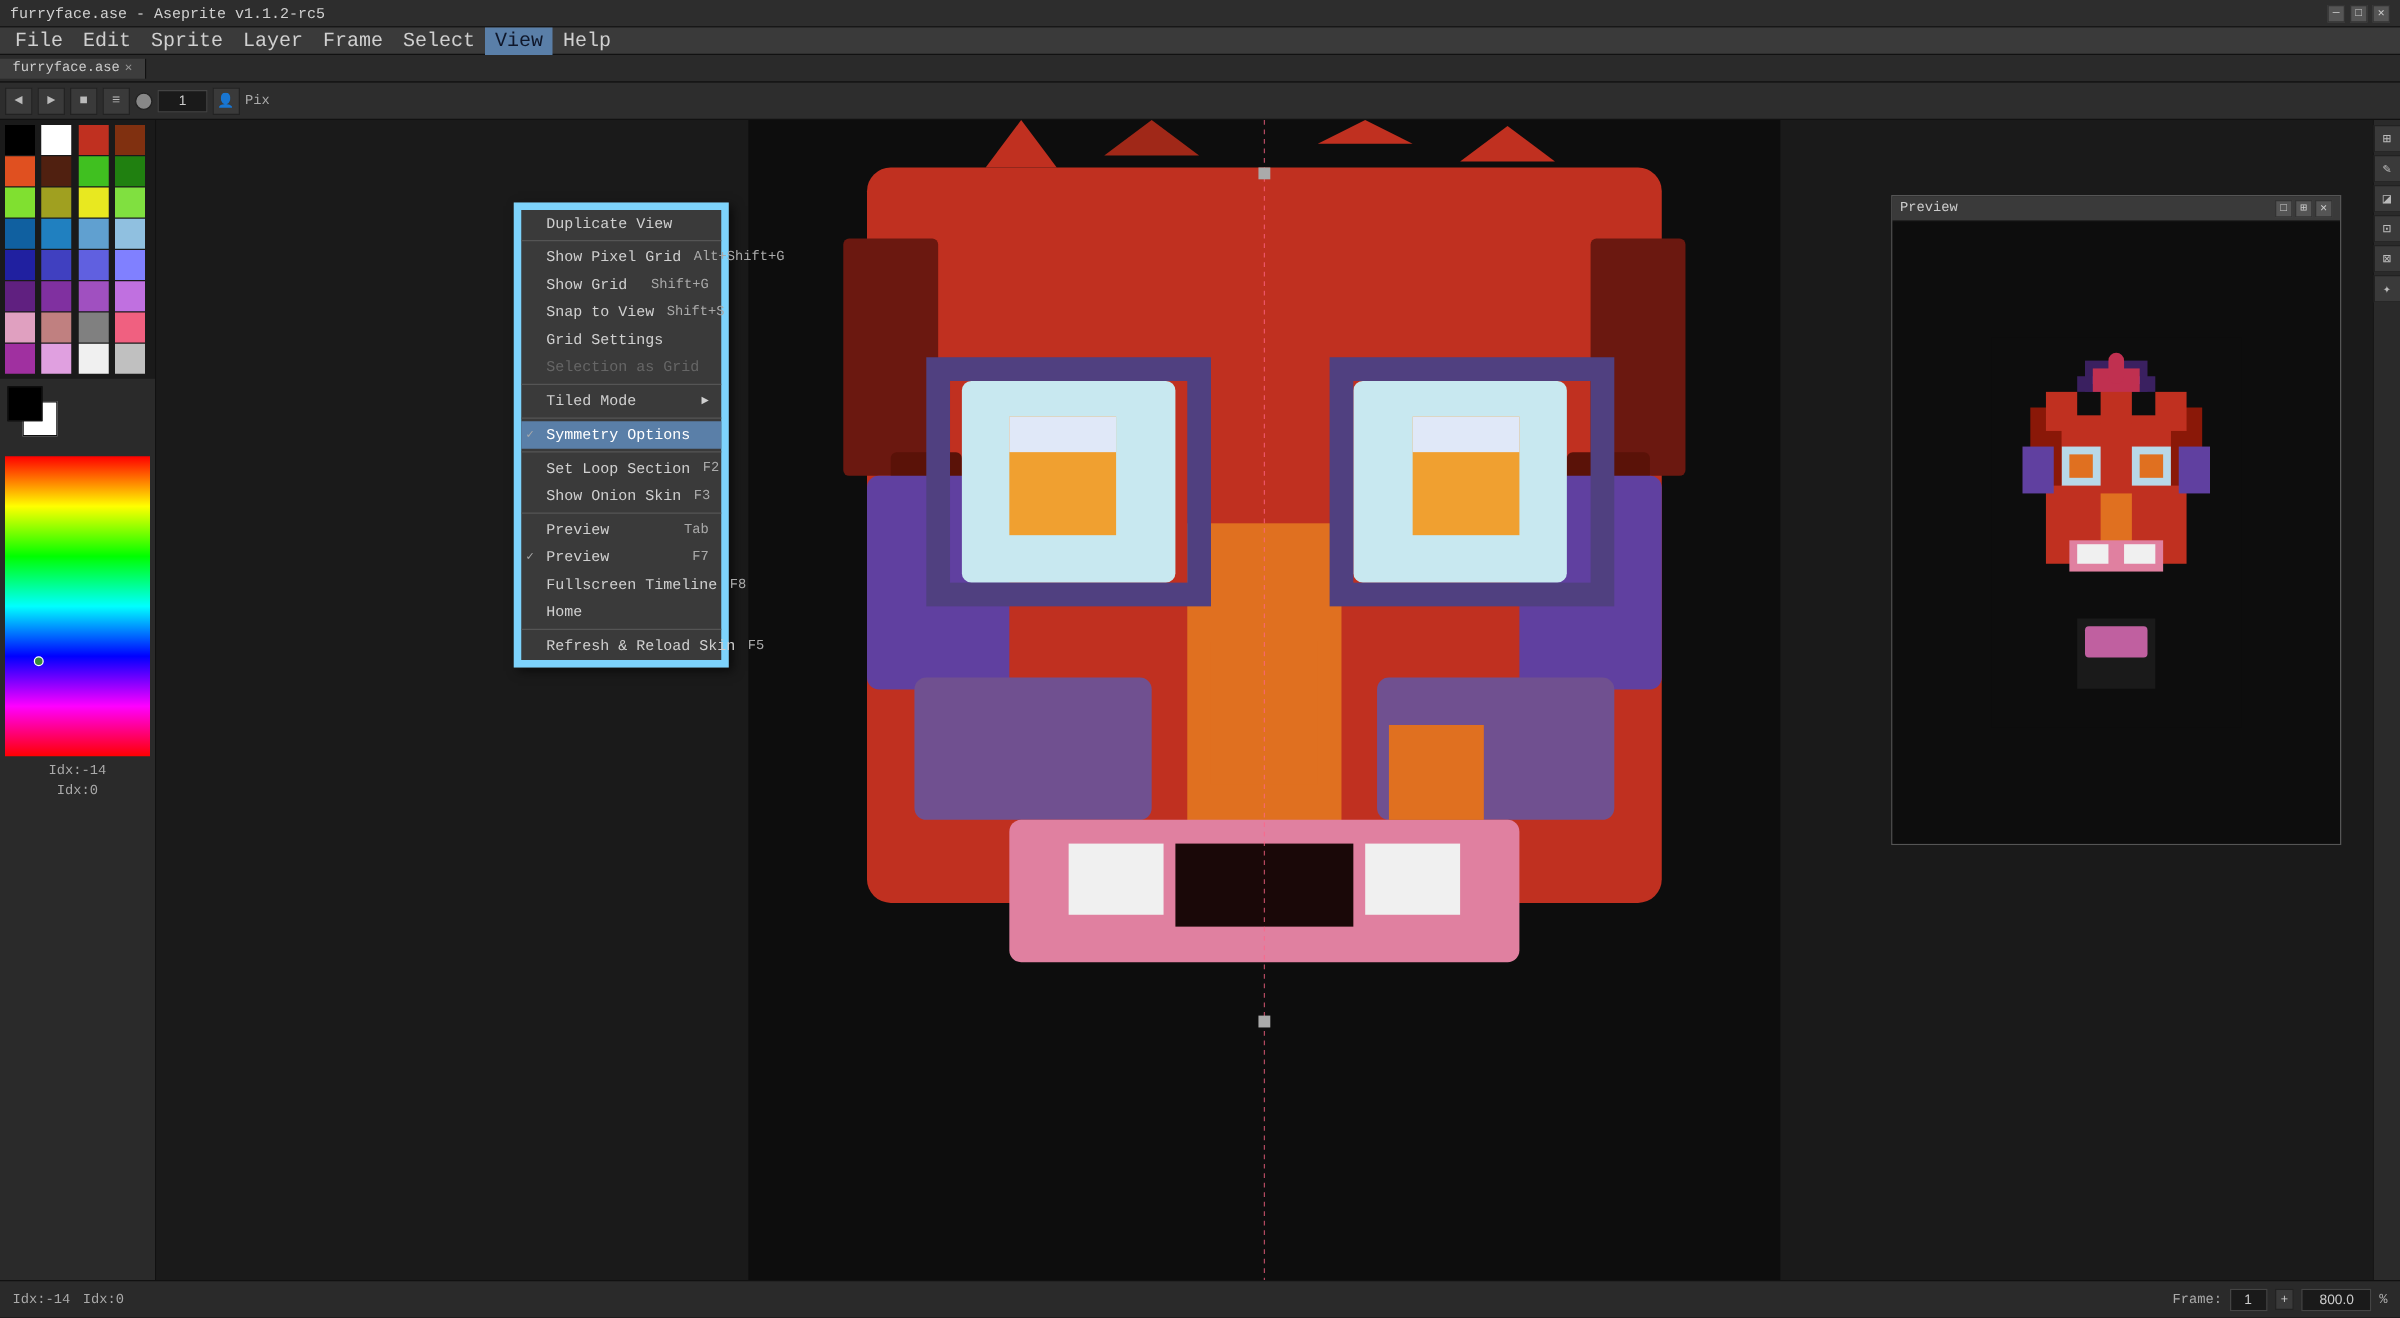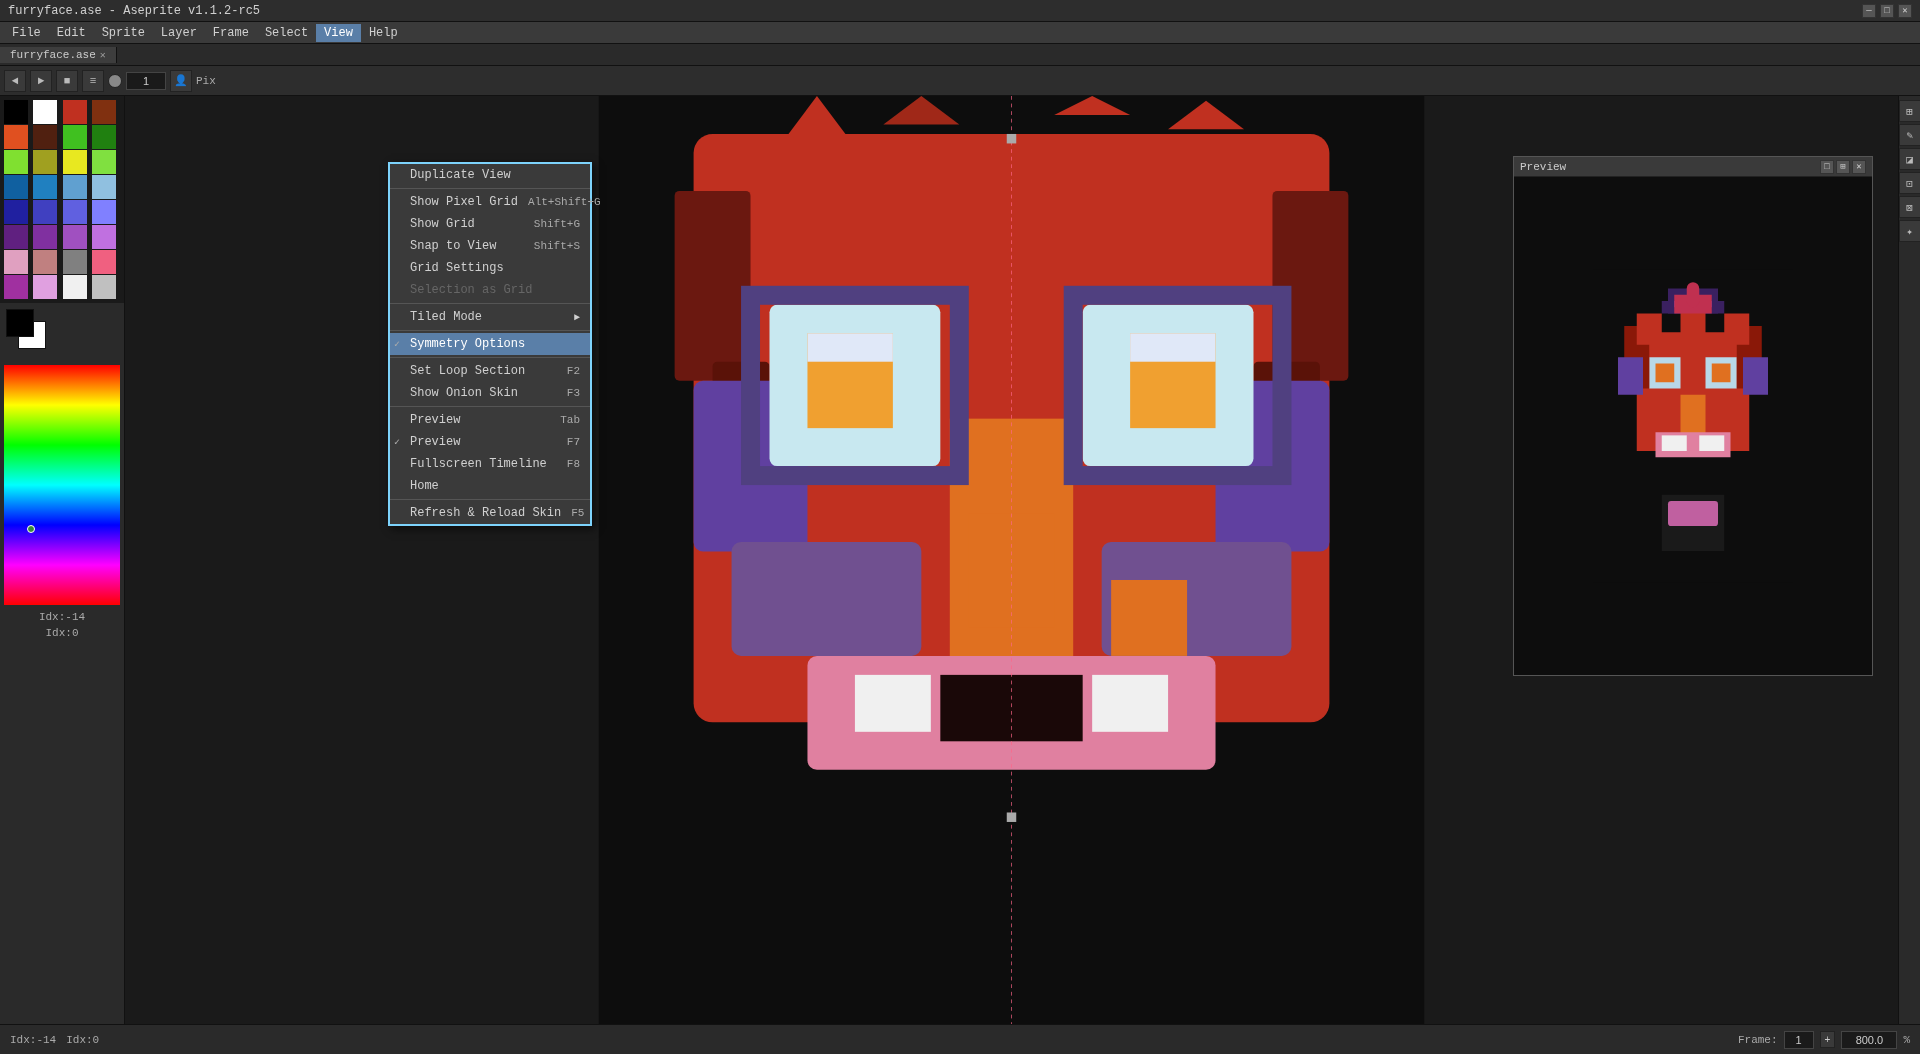--- a/index.html
+++ b/index.html
@@ -48,26 +48,26 @@
       display: flex;
       align-items: center;
       padding: 0 4px;
       border-bottom: 1px solid #111;
       position: relative;
       z-index: 200;
     }
     .menu-item {
       padding: 2px 8px;
       cursor: pointer;
-      font-size: 12px;
+      font-size: 16px;
       color: #d0d0d0;
     }
     .menu-item:hover, .menu-item.active {
       background: #5a7fa8;
-      color: #ffffff;
+      color: #0f172a;
     }
 
     
     #tab-bar {
       width: 100%;
       height: 22px;
       background: #2a2a2a;
       display: flex;
       align-items: center;
       border-bottom: 1px solid #111;
@@ -231,25 +231,25 @@
       background: #0d0d0d;
       display: flex;
       align-items: center;
       justify-content: center;
       overflow: hidden;
     }
 
     
     #view-dropdown {
       position: absolute;
-      left: 263px;
+      left: 286px;
       top: 66px;
-      width: 204px;
+      width: 172px;
       background: #3a3a3a;
-      border: 2px solid #7dd3fc;
+      border: 6px solid #7dd3fc;
       z-index: 1000;
       box-shadow: 3px 3px 8px rgba(0,0,0,0.6);
     }
     .dropdown-item {
       padding: 4px 10px 4px 20px;
       cursor: pointer;
       font-size: 12px;
       color: #d0d0d0;
       display: flex;
       justify-content: space-between;

